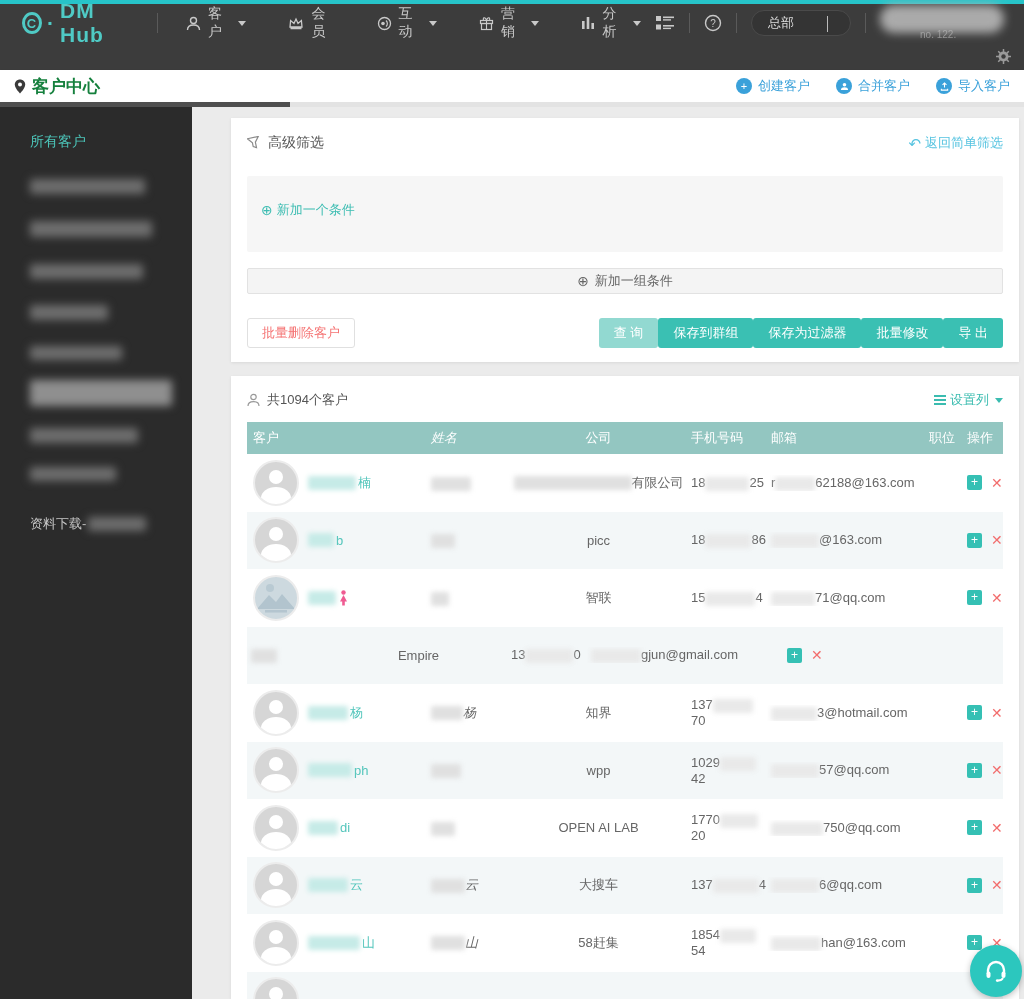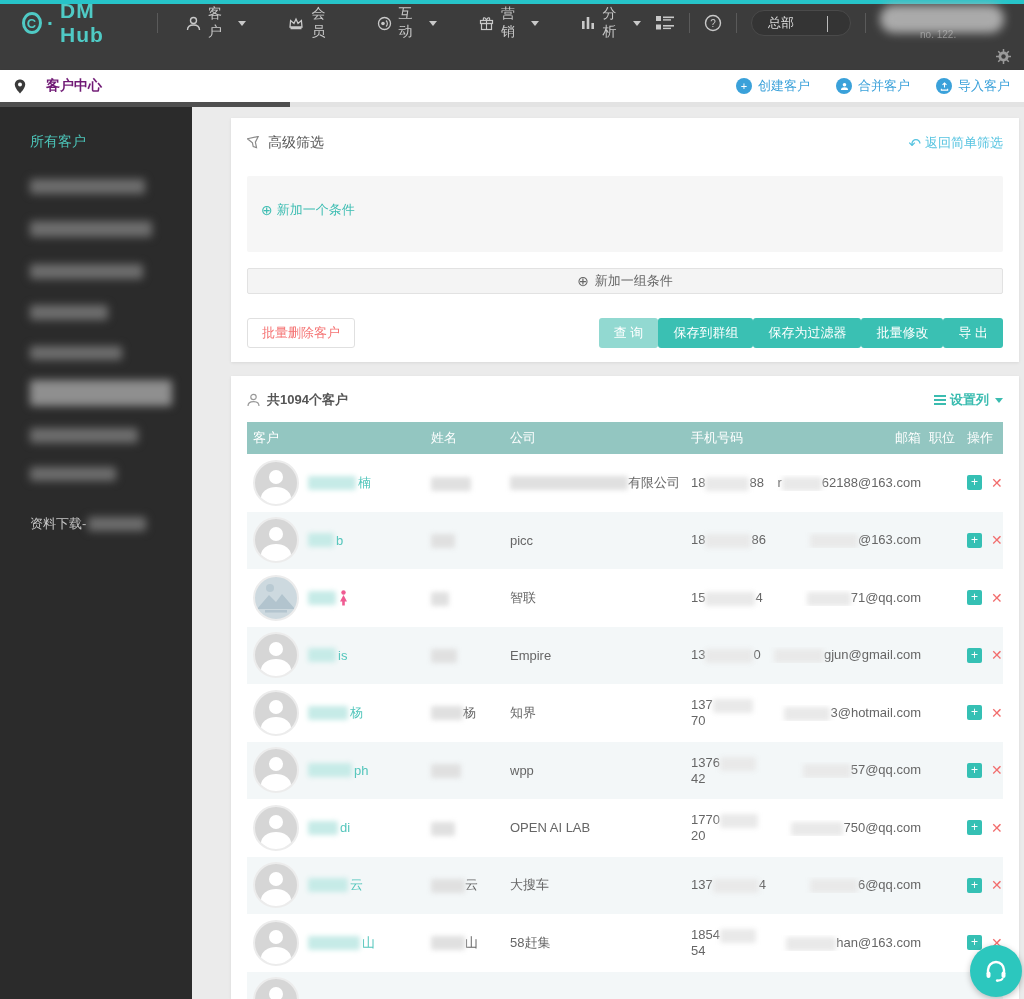--- a/index.html
+++ b/index.html
@@ -19,21 +19,21 @@
   .nav-right { margin-left:auto; display:flex; align-items:center; gap:14px; padding-right:14px; }
   .org-pill { position:relative; width:100px; height:26px; background:#343434; border:1px solid #4a4a4a; border-radius:14px; color:#ddd; font-size:13px; display:flex; align-items:center; padding-left:16px; }
   .org-cursor { position:absolute; right:22px; top:5px; width:1px; height:16px; background:#bbb; }
   .user-area { position:relative; width:130px; height:40px; }
   .user-caption { position:absolute; left:40px; top:26px; color:#8f8f8f; font-size:10px; }
   .user-blur { position:absolute; left:0; top:2px; width:124px; height:28px; background:#b7b7b7; border-radius:14px; filter:blur(5px); opacity:.9; }
   .gear-row { height:28px; display:flex; align-items:center; justify-content:flex-end; padding-right:12px; }
 
   
   .subheader { position:absolute; top:70px; left:0; width:100%; height:32px; background:#ffffff; display:flex; align-items:center; padding:0 14px; box-shadow:0 1px 2px rgba(0,0,0,.06); }
-  .page-title { font-size:14px; font-weight:bold; color:#701a75; margin-left:20px; }
+  .page-title { font-size:17px; font-weight:bold; color:#15803d; margin-left:6px; }
   .sub-actions { margin-left:auto; display:flex; align-items:center; gap:26px; }
   .blue-link { display:flex; align-items:center; gap:6px; color:#3aa1da; font-size:13px; cursor:pointer; }
   .blue-circ { width:16px; height:16px; border-radius:50%; background:#3aa1da; color:#fff; display:flex; align-items:center; justify-content:center; font-size:11px; line-height:1; }
   .scrollstrip { position:absolute; top:102px; left:0; width:100%; height:5px; background:#e3e3e3; }
   .scrollthumb { position:absolute; left:0; top:0; width:290px; height:5px; background:#4f4f4f; }
 
   
   .sidebar { position:absolute; top:107px; left:0; width:192px; height:892px; background:#2b2b2b; }
   .search-wrap { position:relative; margin:12px 8px 0 8px; }
   .search-input { width:176px; height:26px; background:transparent; border:1px solid #6a6a6a; border-radius:14px; color:#ccc; font-size:13px; padding:0 28px 0 12px; outline:none; font-family:"Liberation Sans","DejaVu Sans",sans-serif; }
@@ -64,36 +64,36 @@
   .oplus { font-size:14px; line-height:1; }
 
   .add-group-bar { margin:16px 16px 0 16px; height:26px; background:#f4f4f4; border:1px solid #e2e2e2; border-radius:2px; display:flex; align-items:center; justify-content:center; gap:6px; font-size:13px; color:#666; cursor:pointer; }
 
   .btn-row { display:flex; align-items:flex-start; margin:24px 16px 0 16px; }
   .btn-del { border:1px solid #e0e0e0; background:#fff; color:#f57373; font-size:13px; height:30px; padding:0 14px; border-radius:3px; cursor:pointer; font-family:inherit; }
   .btn-group { margin-left:auto; display:flex; }
   .btn-teal { background:#3ac0b3; border:none; color:#fff; font-size:13px; height:30px; padding:0 15px; border-radius:3px; cursor:pointer; font-family:inherit; }
   .btn-teal.light { background:#92d9d1; }
 
-  .p2-header { display:flex; align-items:center; padding:15px 16px 13px 16px;font-weight:bold; }
+  .p2-header { display:flex; align-items:center; padding:15px 16px 13px 16px; }
   .count-label { font-size:13px; color:#555; margin-left:7px; }
   .setcols { margin-left:auto; color:#3bbcb0; font-size:13px; display:flex; align-items:center; gap:4px; cursor:pointer; }
   .setcols .caret { border-top-color:#3bbcb0; }
   .lines-ico { display:inline-block; width:12px; }
   .lines-ico i { display:block; height:2px; background:#3bbcb0; margin:2px 0; }
 
   .tbl { margin:0 16px; width:756px; }
   .thead { display:flex; align-items:center; height:32px; background:#93c6c1; color:#fff; font-size:13px; }
   .trow { display:flex; align-items:center; height:57.5px; font-size:13px; color:#666; }
   .trow.alt { background:#f3f7f8; }
   .c1 { width:180px; display:flex; align-items:center; gap:9px; padding-left:6px; }
-  .c2 { width:78px; padding-left:4px; }
-  .c3 { width:182px; padding-left:5px; }
+  .c2 { width:78px; padding-left:4px;font-style:italic; }
+  .c3 { width:182px; padding-left:5px;text-align:center; }
   .c4 { width:80px; padding-left:4px; }
-  .c5 { width:154px; padding-left:4px; overflow:hidden; white-space:nowrap;text-align:right; }
+  .c5 { width:154px; padding-left:4px; overflow:hidden; white-space:nowrap; }
   .c6 { width:38px; padding-left:8px; }
   .c7 { width:44px; padding-left:8px; display:flex; align-items:center; gap:9px; }
 
   .avatar { width:46px; height:46px; border-radius:50%; background:#d6d6d6; border:2px solid #ececec; position:relative; overflow:hidden; flex:0 0 46px; }
   .avatar .head { position:absolute; left:14px; top:8px; width:14px; height:14px; border-radius:50%; background:#fff; }
   .avatar .bod { position:absolute; left:6px; top:25px; width:30px; height:22px; border-radius:50% 50% 0 0; background:#fff; }
   .avatar.img { background:#cdd9df; }
   .cname { color:#52c5bb; display:flex; align-items:center; gap:2px; }
   .blur { display:inline-block; height:14px; border-radius:2px; filter:blur(2.5px); vertical-align:middle; }
   .bl-teal { background:#c6ebe7; }
@@ -354,21 +354,21 @@
                 <div class="head"></div>
                 <div class="bod"></div>
               </div>
             <span class="cname">
                 <span class="blur bl-teal" style="width:48px;"></span>
                 <span>楠</span>
               </span>
           </div>
           <div class="c2"><span class="blur bl-gray" style="width:40px;"></span></div>
           <div class="c3"><span class="blur bl-gray" style="width:118px;"></span><span>有限公司</span></div>
-          <div class="c4"><span>18</span><span class="blur bl-light" style="width:44px;"></span><span>88</span></div>
+          <div class="c4"><span>18</span><span class="blur bl-light" style="width:44px;"></span><span>25</span></div>
           <div class="c5"><span>r</span><span class="blur bl-light" style="width:40px;"></span><span>62188@163.com</span></div>
           <div class="c6"></div>
           <div class="c7">
             <button class="btn-plus">+</button>
             <button class="btn-x">✕</button>
           </div>
         </div>
 
         <div class="trow alt">
           <div class="c1">
@@ -416,30 +416,20 @@
           <div class="c4"><span>15</span><span class="blur bl-light" style="width:50px;"></span><span>4</span></div>
           <div class="c5"><span class="blur bl-light" style="width:44px;"></span><span>71@qq.com</span></div>
           <div class="c6"></div>
           <div class="c7">
             <button class="btn-plus">+</button>
             <button class="btn-x">✕</button>
           </div>
         </div>
 
         <div class="trow alt">
-          <div class="c1">
-            <div class="avatar">
-                <div class="head"></div>
-                <div class="bod"></div>
-              </div>
-            <span class="cname">
-                <span class="blur bl-teal" style="width:28px;"></span>
-                <span>is</span>
-              </span>
-          </div>
           <div class="c2"><span class="blur bl-gray" style="width:26px;"></span></div>
           <div class="c3"><span>Empire</span></div>
           <div class="c4"><span>13</span><span class="blur bl-light" style="width:48px;"></span><span>0</span></div>
           <div class="c5"><span class="blur bl-light" style="width:50px;"></span><span>gjun@gmail.com</span></div>
           <div class="c6"></div>
           <div class="c7">
             <button class="btn-plus">+</button>
             <button class="btn-x">✕</button>
           </div>
         </div>
@@ -472,21 +462,21 @@
                 <div class="head"></div>
                 <div class="bod"></div>
               </div>
             <span class="cname">
                 <span class="blur bl-teal" style="width:44px;"></span>
                 <span>ph</span>
               </span>
           </div>
           <div class="c2"><span class="blur bl-gray" style="width:30px;"></span></div>
           <div class="c3"><span>wpp</span></div>
-          <div class="c4"><span>1376</span><span class="blur bl-light" style="width:36px;"></span><span>42</span></div>
+          <div class="c4"><span>1029</span><span class="blur bl-light" style="width:36px;"></span><span>42</span></div>
           <div class="c5"><span class="blur bl-light" style="width:48px;"></span><span>57@qq.com</span></div>
           <div class="c6"></div>
           <div class="c7">
             <button class="btn-plus">+</button>
             <button class="btn-x">✕</button>
           </div>
         </div>
 
         <div class="trow">
           <div class="c1">

